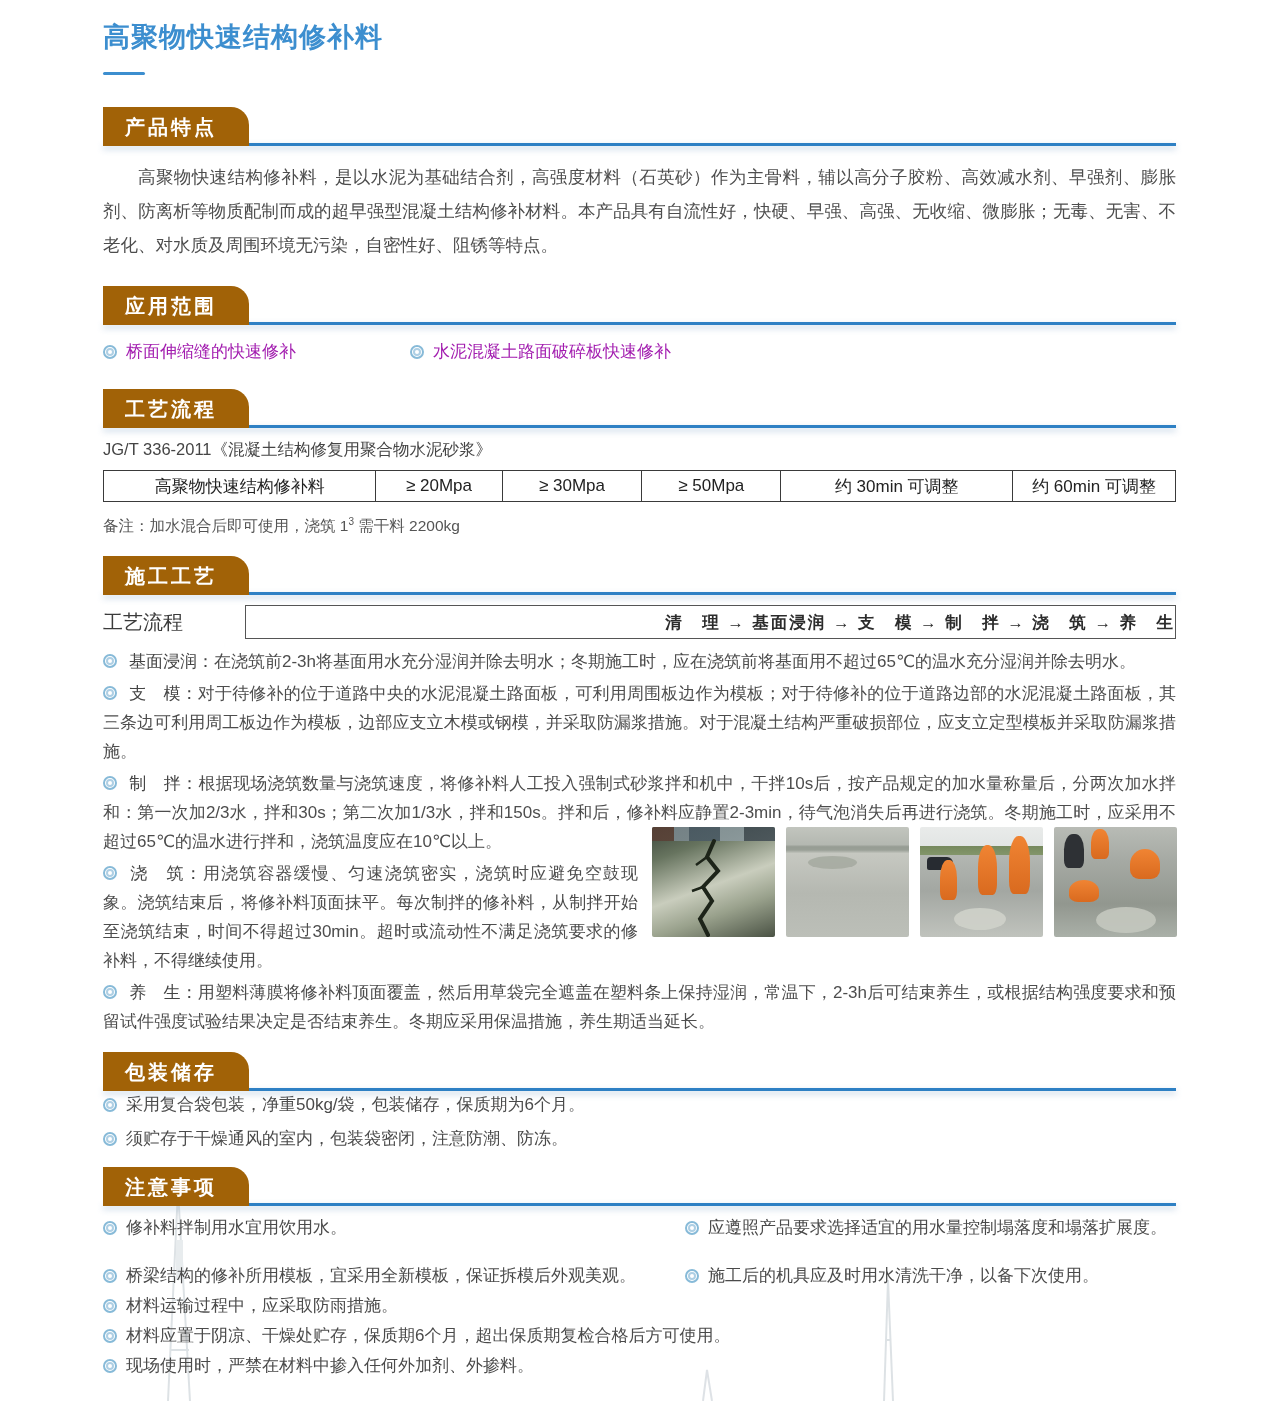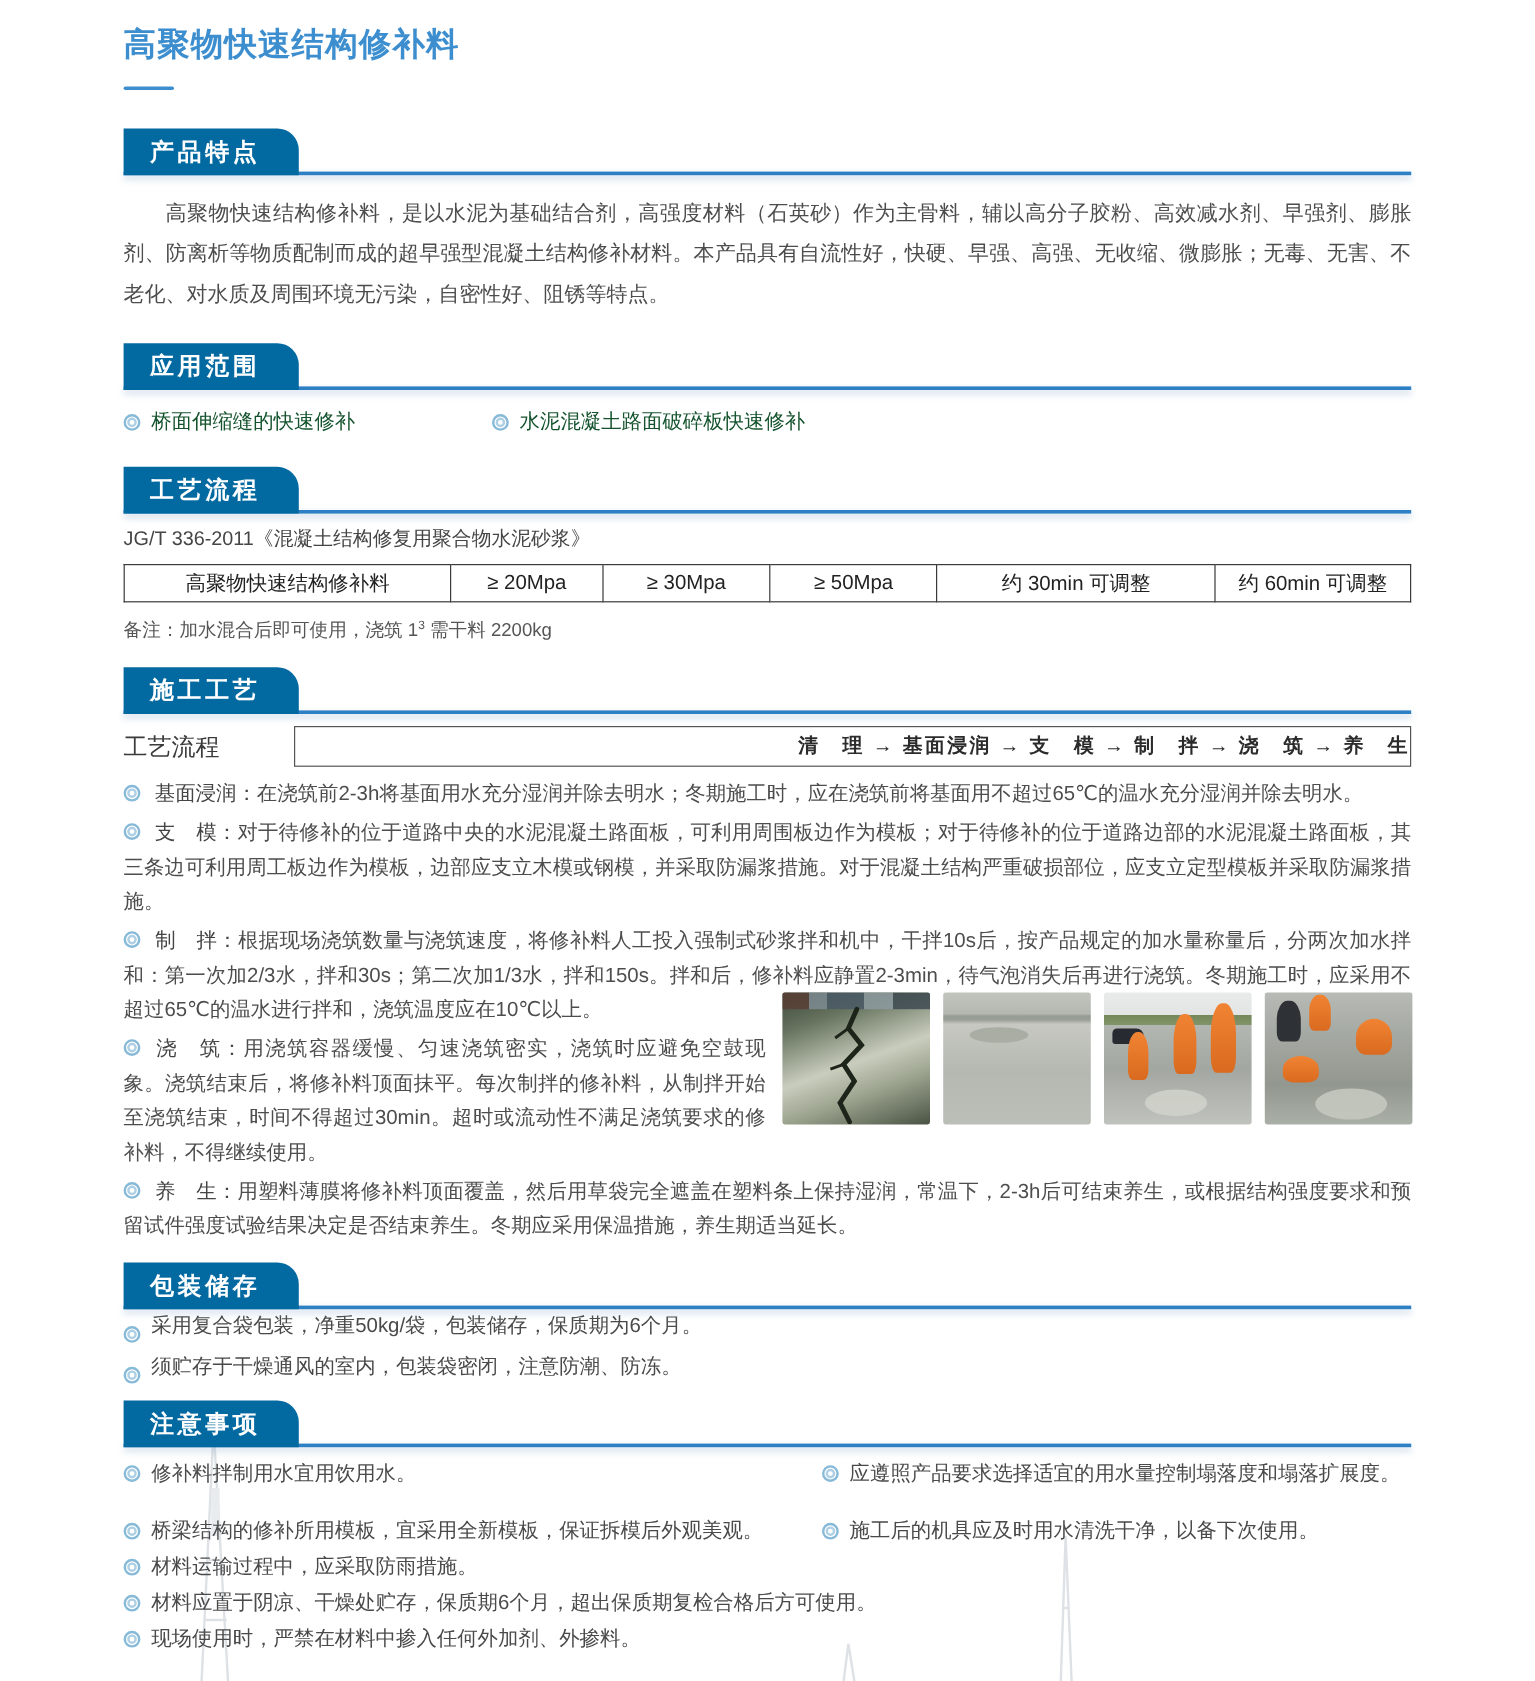--- a/index.html
+++ b/index.html
@@ -15,36 +15,36 @@
 
   
   .doc-title{color:#3c8ecf;font-size:27px;font-weight:bold;letter-spacing:1px;line-height:34px;}
   .title-underline{width:42px;height:3px;background:#3c8ecf;margin-top:18px;border-radius:2px;}
 
   
   .sec-head{position:relative;height:39px;}
   .sec-head .rule{position:absolute;left:0;right:0;bottom:0;height:3px;background:#2e80c4;
     box-shadow:0 3px 6px rgba(110,150,190,.45);}
   .sec-head .tab{position:absolute;left:0;bottom:0;height:39px;line-height:40px;
-    background:#0369a1;color:#fff;font-size:20px;font-weight:bold;letter-spacing:3px;
+    background:#a16207;color:#fff;font-size:20px;font-weight:bold;letter-spacing:3px;
     padding:0 32px 0 22px;border-radius:0 18px 0 0;}
   .mt-f{margin-top:32px}.mt-a{margin-top:24px}.mt-p{margin-top:22px}
   .mt-c{margin-top:24px}.mt-k{margin-top:16px}.mt-n{margin-top:14px}
 
   
   .blt{display:inline-block;box-sizing:border-box;width:14px;height:14px;border:2.5px solid #87bad8;
     border-radius:50%;position:relative;margin-right:9px;vertical-align:-1px;flex:none;}
   .blt::after{content:"";position:absolute;inset:1px;border:2px solid #aecfe4;border-radius:50%;}
 
   
   .features-body{margin:14px 0 0;font-size:17.5px;line-height:34px;text-align:justify;
     text-indent:2em;color:#4d4d4d;}
 
   
-  .app-list{display:flex;margin-top:12px;font-size:17px;line-height:30px;color:#14532d;text-align:center;}
+  .app-list{display:flex;margin-top:12px;font-size:17px;line-height:30px;color:#a21caf;text-align:center;}
   .app-item{display:flex;align-items:center;}
   .app-item:first-child{width:307px;}
 
   
   .standard{margin:10px 0;height:22px;line-height:22px;text-align:left;font-size:16.5px;color:#454545;}
   table.perf{width:100%;border-collapse:collapse;font-size:17px;table-layout:fixed;}
   table.perf th{background:#2e86c9;color:#fff;font-weight:normal;height:30px;
     border:1px solid #3a3a3a;padding:0;}
   table.perf td{height:30px;border:1px solid #3a3a3a;text-align:center;color:#222;padding:0;}
   .tbl-note{margin-top:10px;font-size:15.5px;color:#555;height:20px;line-height:20px;}
@@ -69,21 +69,21 @@
   .ph2{background:linear-gradient(to bottom,#c2c5be 0%,#b4b8b1 16%,#969c93 18%,#9aa097 21%,#c6c8c1 24%,#b5b8b1 60%,#bcbfb8 100%);}
   .ph2 .patch{position:absolute;left:18%;top:26%;width:40%;height:12%;background:#a2a89e;border-radius:50%;opacity:.8;}
   .ph3{background:linear-gradient(to bottom,#e9ebea 0%,#e2e5e4 17%,#75885c 17%,#82956a 25%,#b3b7b2 25%,#a3a7a2 58%,#c0c3bd 100%);}
   .ph4{background:linear-gradient(to bottom,#b8bbb5 0%,#a6aaa4 30%,#92978f 70%,#aab0a8 100%);}
   .worker{position:absolute;background:linear-gradient(#f08433,#d96a1f);border-radius:45% 45% 22% 22%;}
   .dark-fig{position:absolute;background:#2e3135;border-radius:45% 45% 22% 22%;}
   .car{position:absolute;background:#272b31;border-radius:4px 6px 2px 2px;}
   .mound{position:absolute;background:#cfd2ca;border-radius:50%;opacity:.9;}
 
   
-  .pack-item{display:flex;align-items:flex-end;font-size:17px;line-height:28px;color:#4a4a4a;}
+  .pack-item{display:flex;align-items:flex-start;font-size:17px;line-height:28px;color:#4a4a4a;}
   .pack-item .blt{margin-top:7px;}
   .pack-item:first-of-type{margin-top:10px;}
   .pack-item + .pack-item{margin-top:6px;}
 
   
   .notes-grid{display:grid;grid-template-columns:582px 1fr;row-gap:20px;margin-top:8px;}
   .note-item{display:flex;align-items:flex-start;font-size:17px;line-height:28px;color:#4a4a4a;}
   .note-item .blt{margin-top:7px;}
   .notes-rest .note-item{margin-top:2px;}
 

